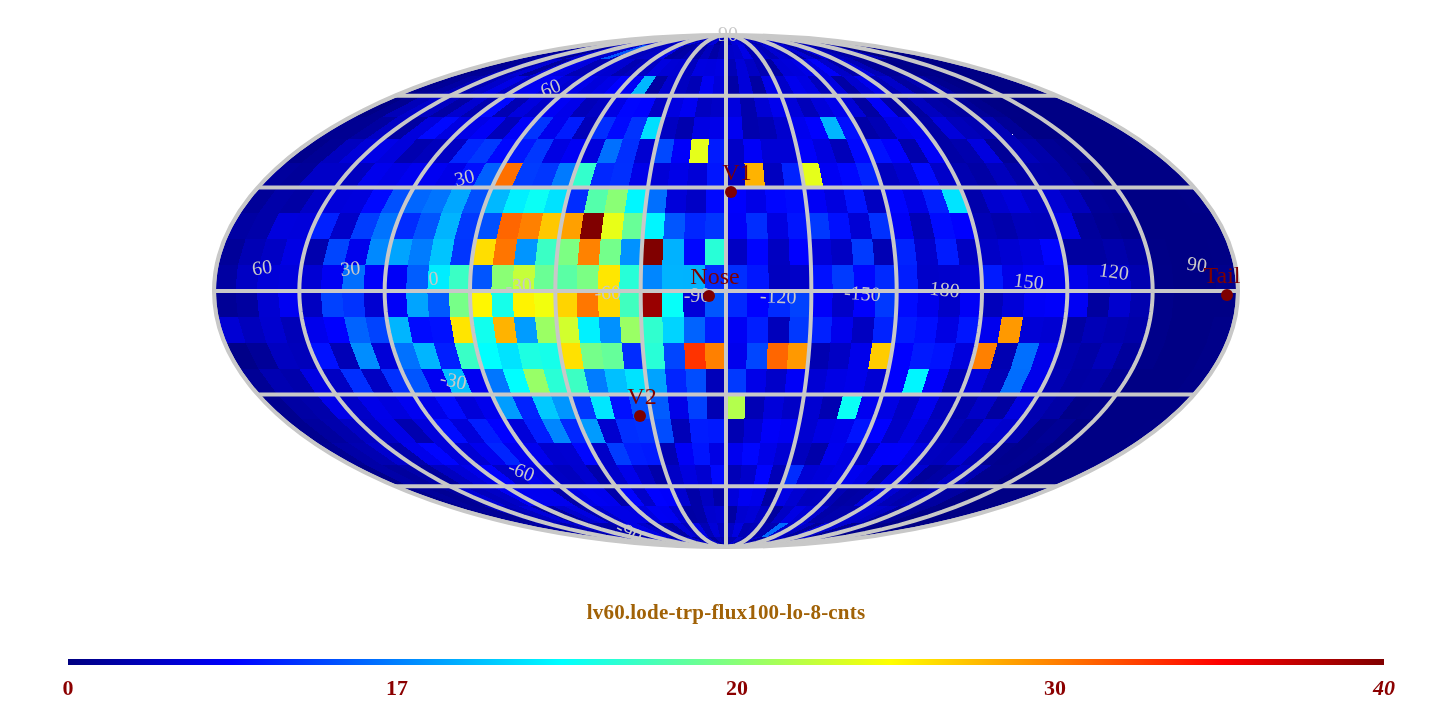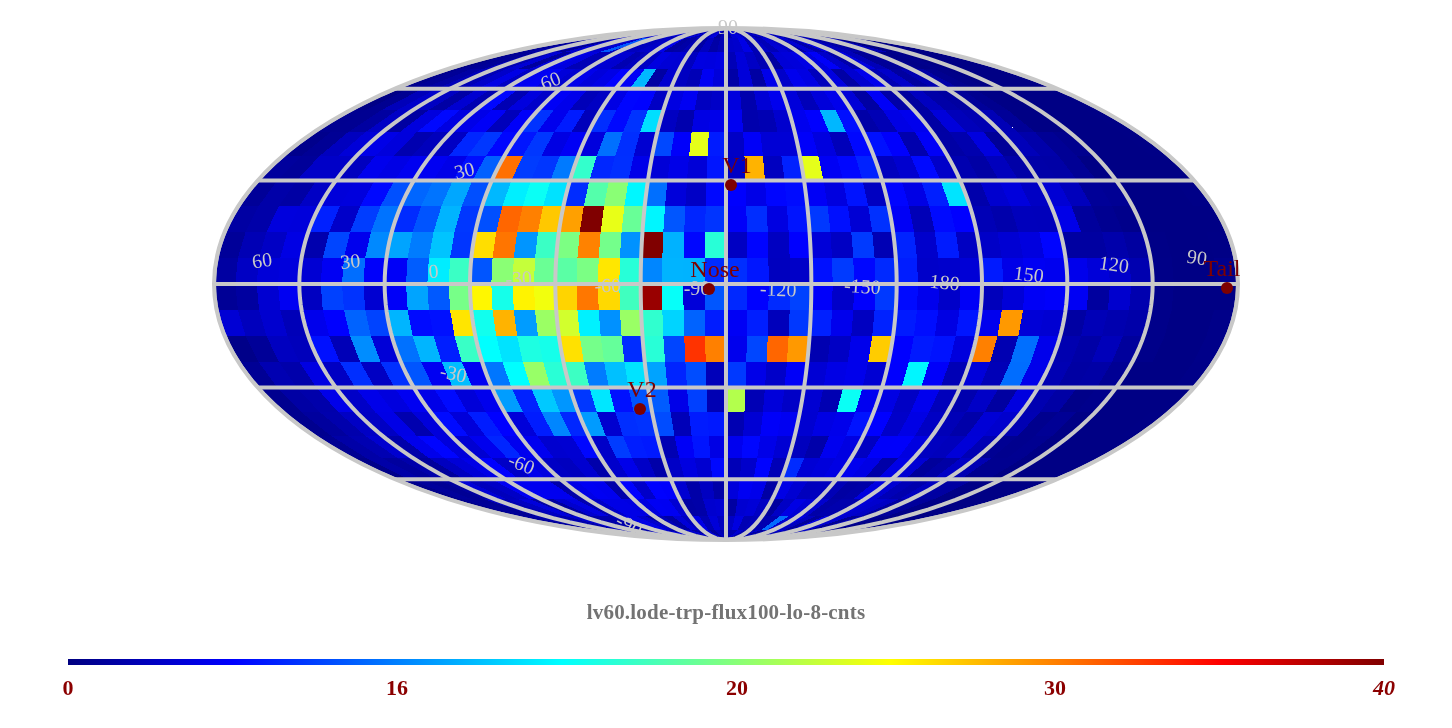--- a/index.html
+++ b/index.html
@@ -1,24 +1,24 @@
 <!DOCTYPE html>
 <html><head>
 <meta charset="utf-8">
 <style>
   html,body{margin:0;padding:0;background:#ffffff;}
   body{width:1452px;height:728px;overflow:hidden;font-family:"Liberation Serif",serif;}
   #root{position:relative;width:1452px;height:728px;background:#fff;}
 
-  .map-wrap{position:absolute;left:0;top:0;width:1256px;height:560px;}
+  .map-wrap{position:absolute;left:0;top:7px;width:1256px;height:560px;}
   #skymap{display:block;}
 
   .title{
     position:absolute;left:0;top:600px;width:1452px;text-align:center;
-    color:#737373;font-family:"Liberation Serif",serif;font-weight:bold;
+    color:#a16207;font-family:"Liberation Serif",serif;font-weight:bold;
     font-size:21px;letter-spacing:.2px;
   }
 
   .cbar-wrap{position:absolute;left:68px;top:659px;width:1316px;height:60px;}
   .cbar{position:absolute;left:0;top:0;width:1316px;height:6px;}
   .cbar-ticks{position:absolute;left:0;top:16px;width:1316px;height:40px;}
   .cbar-tick{
     position:absolute;top:0;transform:translateX(-50%);
     color:#8B0000;font-family:"Liberation Serif",serif;font-weight:bold;font-size:22px;
     white-space:nowrap;
@@ -1255,20 +1255,20 @@
         </g>
     </svg>
   </div>
 
   <div class="title">lv60.lode-trp-flux100-lo-8-cnts</div>
 
   <div class="cbar-wrap">
     <div class="cbar" id="cbar-strip" style="background: linear-gradient(to right, rgb(0, 0, 128), rgb(0, 0, 159), rgb(0, 0, 191), rgb(0, 0, 223), rgb(0, 0, 255), rgb(0, 32, 255), rgb(0, 64, 255), rgb(0, 96, 255), rgb(0, 128, 255), rgb(0, 159, 255), rgb(0, 191, 255), rgb(0, 223, 255), rgb(0, 255, 255), rgb(32, 255, 223), rgb(64, 255, 191), rgb(96, 255, 159), rgb(128, 255, 128), rgb(159, 255, 96), rgb(191, 255, 64), rgb(223, 255, 32), rgb(255, 255, 0), rgb(255, 223, 0), rgb(255, 191, 0), rgb(255, 159, 0), rgb(255, 128, 0), rgb(255, 96, 0), rgb(255, 64, 0), rgb(255, 32, 0), rgb(255, 0, 0), rgb(223, 0, 0), rgb(191, 0, 0), rgb(159, 0, 0), rgb(128, 0, 0));"></div>
     <div class="cbar-ticks" id="cbar-ticks">
         <div class="cbar-tick" style="left: 0%;">0</div>
-        <div class="cbar-tick" style="left: 25%;">16</div>
+        <div class="cbar-tick" style="left: 25%;">17</div>
         <div class="cbar-tick" style="left: 50%; margin-left: 11px;">20</div>
         <div class="cbar-tick" style="left: 75%;">30</div>
         <div class="cbar-tick" style="left: 100%; font-style: italic;">40</div>
       </div>
   </div>
 
 </div>
 
 </body></html>

